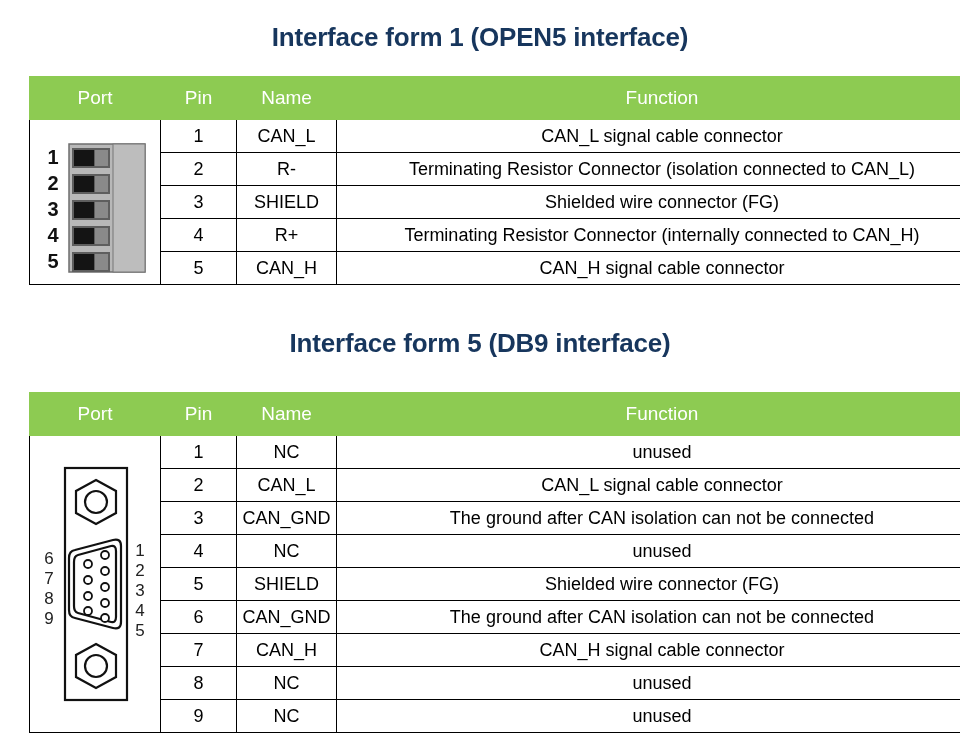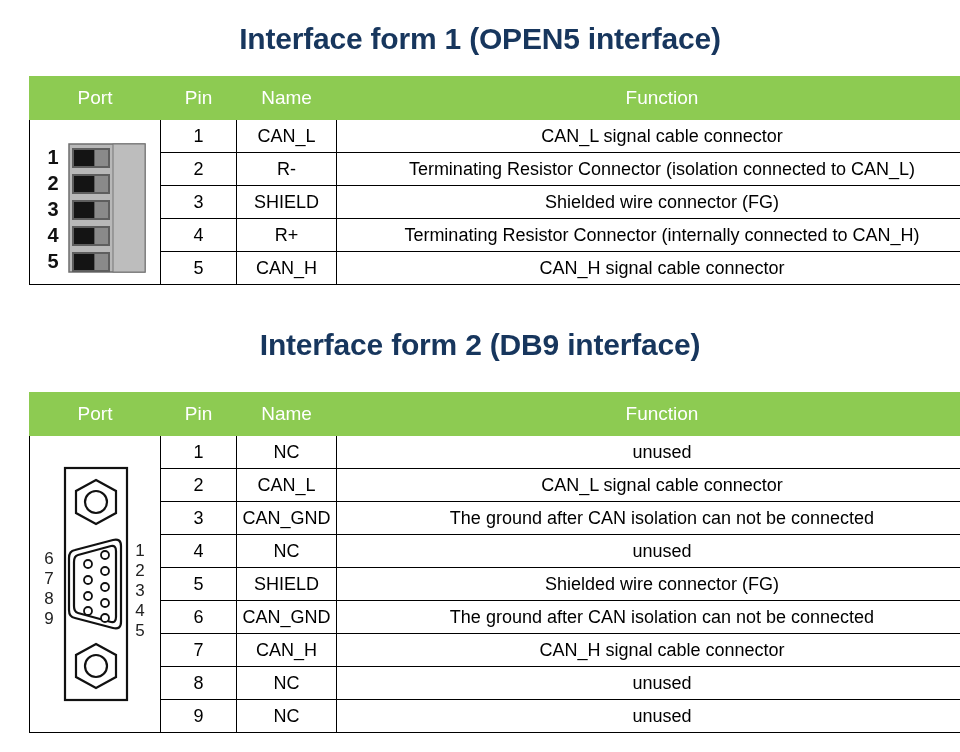--- a/index.html
+++ b/index.html
@@ -16,21 +16,21 @@
   }
   .page {
     position: relative;
     width: 960px;
     height: 752px;
   }
 
   
   .section-title {
     text-align: center;
-    font-size: 30px;
+    font-size: 26px;
     font-weight: bold;
     color: #17365D;
     letter-spacing: -0.2px;
     line-height: 1;
   }
   #title-1 { position: absolute; left: 0; top: 24px; width: 960px; }
   #title-2 { position: absolute; left: 0; top: 330px; width: 960px; }
 
   
   .pin-table {
@@ -169,21 +169,21 @@
         <td>Terminating Resistor Connector (internally connected to CAN_H)</td>
       </tr>
       <tr>
         <td>5</td>
         <td>CAN_H</td>
         <td>CAN_H signal cable connector</td>
       </tr>
     </tbody>
   </table>
 
-  <div class="section-title" id="title-2">Interface form 2 (DB9 interface)</div>
+  <div class="section-title" id="title-2">Interface form 5 (DB9 interface)</div>
 
   <table class="pin-table" id="table-2">
     <colgroup>
       <col class="col-port">
         <col class="col-pin">
         <col class="col-name">
         <col class="col-func">
     </colgroup>
     <thead>
       <tr>

